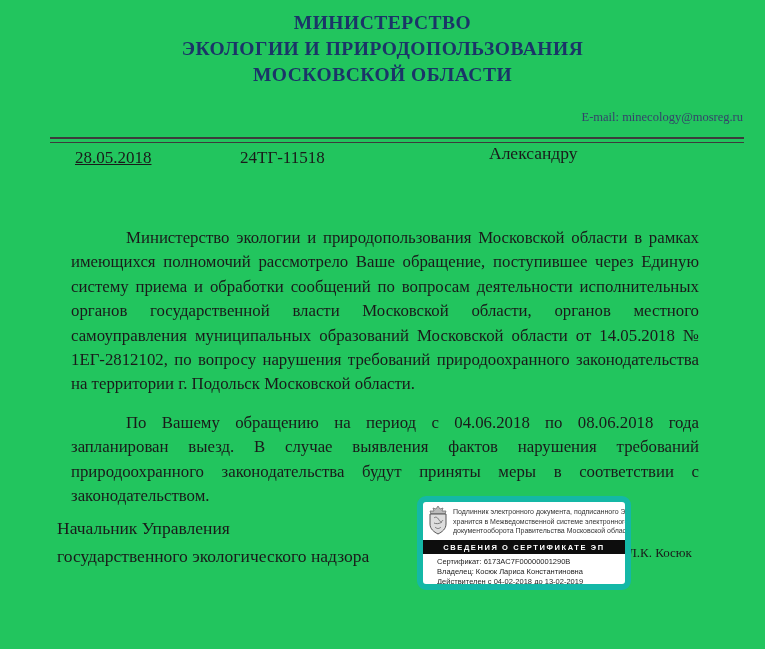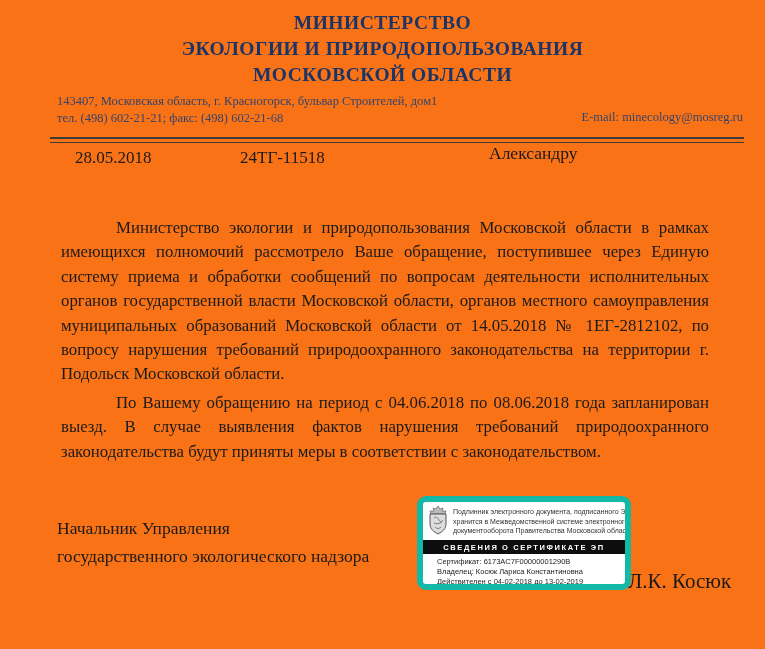--- a/index.html
+++ b/index.html
@@ -1,19 +1,19 @@
 <!DOCTYPE html>
 <html><head>
 <meta charset="utf-8">
 <style>
   html,body{margin:0;padding:0;background:#ffffff;}
   .page{
     position:relative;
     width:765px;height:649px;
-    background:#f97316;
+    background:#22c55e;
     font-family:"Liberation Serif", serif;
     color:#1a1a1a;
     overflow:hidden;
   }
   
   .ministry{
     position:absolute;top:10px;left:0;right:0;
     text-align:center;
     font-weight:bold;
     font-size:19.5px;line-height:26px;
@@ -30,39 +30,39 @@
     font-size:12.5px;
     color:#35436a;
   }
   .rule{
     position:absolute;top:137px;left:50px;right:21px;
     height:3px;
     border-top:2px solid #3c3c3c;
     border-bottom:1px solid #3c3c3c;
   }
   
-  .ref-date{position:absolute;top:148px;left:75px;font-size:17px;}
+  .ref-date{position:absolute;top:148px;left:75px;font-size:17px;text-decoration:underline;}
   .ref-number{position:absolute;top:148px;left:240px;font-size:17px;}
   .ref-addressee{position:absolute;top:143px;left:489px;font-size:17.5px;}
   .ref-email{position:absolute;top:178px;left:489px;font-size:15px;}
   
   .body-text{
     position:absolute;top:212px;left:57px;width:656px;
     font-size:16.8px;line-height:24.4px;
     text-align:justify;
   }
-  .body-text p{margin:4px;text-indent:55px;}
+  .body-text p{margin:14px;text-indent:55px;}
   
   .sign-position{
     position:absolute;top:514px;left:57px;
     font-size:17.5px;line-height:28px;
   }
   .sign-name{
-    position:absolute;top:569px;left:628px;
-    font-size:21px;
+    position:absolute;top:545px;left:628px;
+    font-size:13px;
   }
   
   .stamp{
     position:absolute;top:496px;left:417px;
     width:214px;height:94px;
     background:#ffffff;
     border:6px solid #14b8a6;
     border-radius:9px;
     font-family:"Liberation Sans", sans-serif;
     box-sizing:border-box;
@@ -96,24 +96,20 @@
 <body>
 
 <div class="page">
 
   <div class="ministry">
     <div>МИНИСТЕРСТВО</div>
     <div>ЭКОЛОГИИ И ПРИРОДОПОЛЬЗОВАНИЯ</div>
     <div>МОСКОВСКОЙ ОБЛАСТИ</div>
   </div>
 
-  <div class="contacts">
-    <div>143407, Московская область, г. Красногорск, бульвар Строителей, дом1</div>
-    <div>тел. (498) 602-21-21; факс: (498) 602-21-68</div>
-  </div>
 
   <div class="email">E-mail: minecology@mosreg.ru</div>
 
   <div class="rule"></div>
 
   <div class="ref-date">28.05.2018</div>
   <div class="ref-number">24ТГ-11518</div>
   <div class="ref-addressee">Александру</div>
 
   <div class="body-text">

